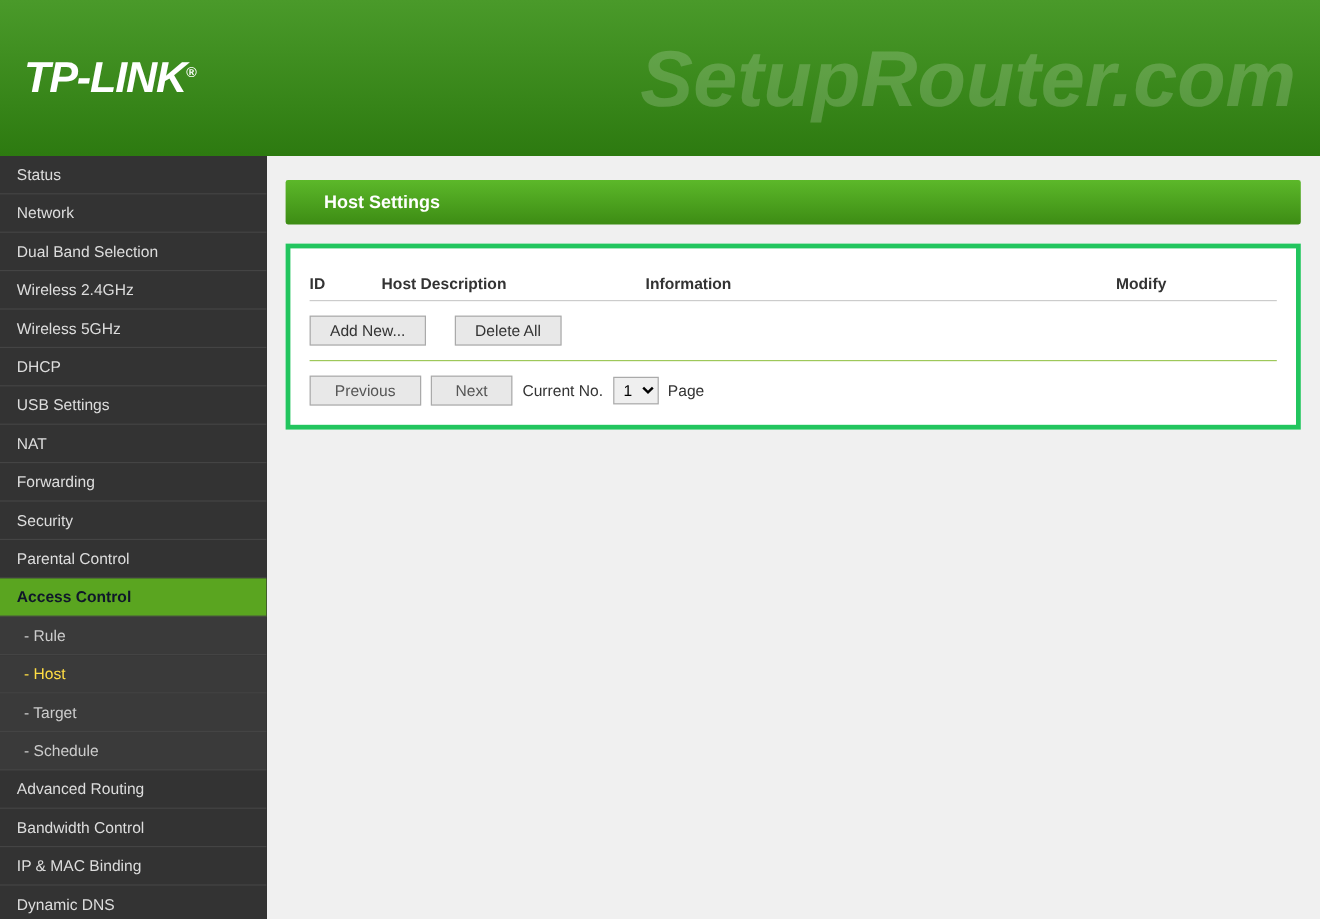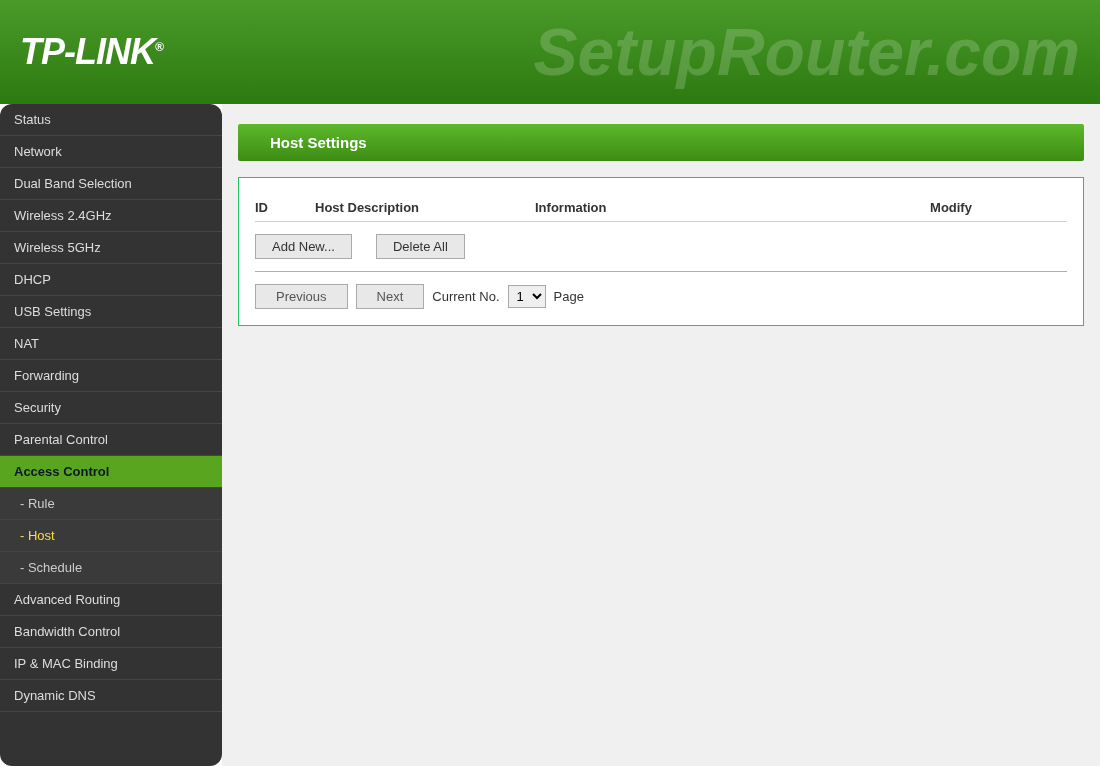--- a/index.html
+++ b/index.html
@@ -1,21 +1,21 @@
 <!DOCTYPE html>
 <html><head>
   <meta charset="utf-8">
   <style>
     * { margin: 0; padding: 0; box-sizing: border-box; }
     body { width: 1100px; height: 766px; font-family: Arial, sans-serif; font-size: 13px; overflow: hidden; display: flex; flex-direction: column; }
 
     
     .header {
       background: linear-gradient(to bottom, #4a9a2a, #2d7a10);
-      height: 104px;
+      height: 130px;
       display: flex;
       align-items: center;
       padding: 0 20px;
       position: relative;
       overflow: hidden;
     }
     .header-logo {
       font-size: 36px;
       font-weight: 900;
       color: white;
@@ -44,21 +44,20 @@
       flex: 1;
       overflow: hidden;
     }
 
     
     .sidebar {
       width: 222px;
       background: #333333;
       flex-shrink: 0;
       overflow-y: auto;
-      border-radius: 12px;
     }
     .sidebar-item {
       padding: 8px 14px;
       color: #dddddd;
       cursor: pointer;
       border-bottom: 1px solid #444;
       font-size: 13px;
     }
     .sidebar-item.active {
       background: #5aa520;
@@ -94,21 +93,21 @@
       color: white;
       font-size: 15px;
       font-weight: bold;
     }
 
     
     .table-area {
       background: white;
       margin: 12px 16px;
       padding: 16px;
-      border: 1px solid #22c55e;
+      border: 4px solid #22c55e;
     }
     .table-header-row {
       display: flex;
       padding: 6px 0;
       border-bottom: 1px solid #ccc;
       font-weight: bold;
       color: #333;
     }
     .col-id { width: 60px; }
     .col-desc { width: 220px; }
@@ -181,20 +180,21 @@
       <div class="sidebar-item">Wireless 5GHz</div>
       <div class="sidebar-item">DHCP</div>
       <div class="sidebar-item">USB Settings</div>
       <div class="sidebar-item">NAT</div>
       <div class="sidebar-item">Forwarding</div>
       <div class="sidebar-item">Security</div>
       <div class="sidebar-item">Parental Control</div>
       <div class="sidebar-item active">Access Control</div>
       <div class="sidebar-item sub">- Rule</div>
       <div class="sidebar-item sub active-sub">- Host</div>
+      <div class="sidebar-item sub">- Target</div>
       <div class="sidebar-item sub">- Schedule</div>
       <div class="sidebar-item">Advanced Routing</div>
       <div class="sidebar-item">Bandwidth Control</div>
       <div class="sidebar-item">IP &amp; MAC Binding</div>
       <div class="sidebar-item">Dynamic DNS</div>
     </div>
 
   <div class="content">
 
     <div class="section-header">

